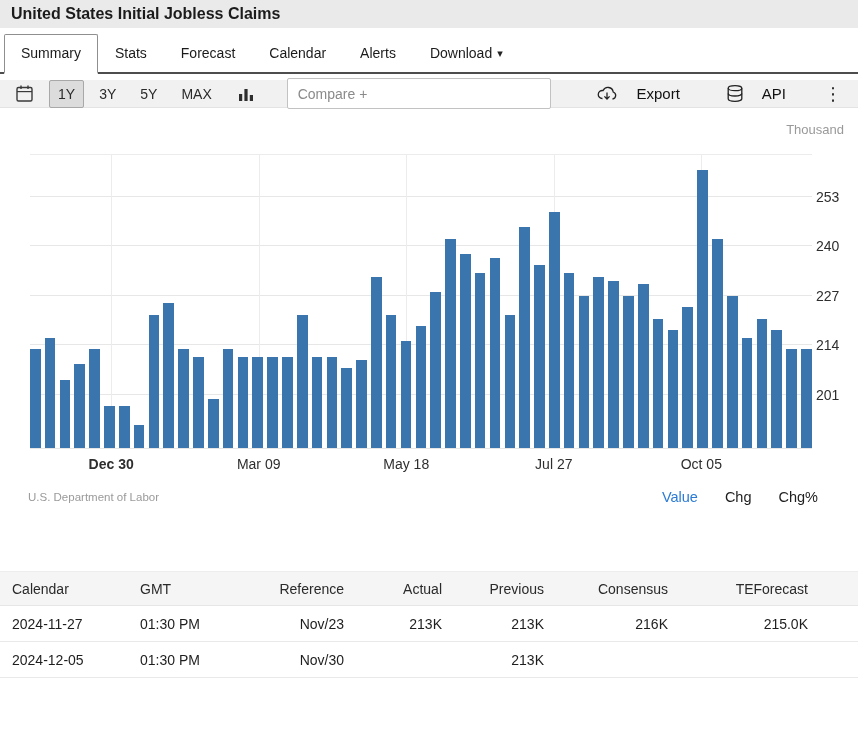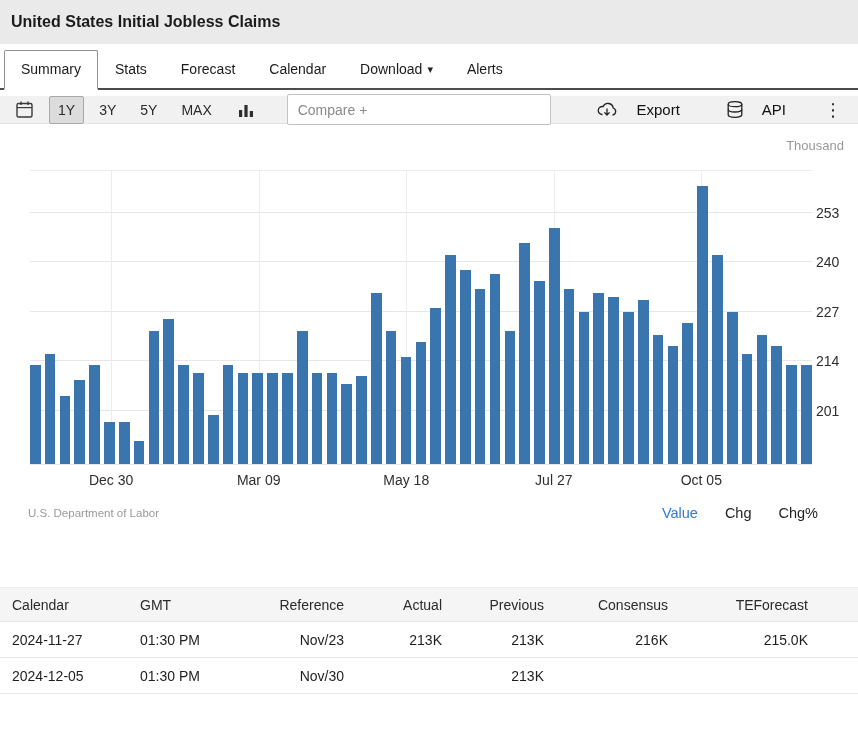--- a/index.html
+++ b/index.html
@@ -1,20 +1,20 @@
 <!DOCTYPE html>
 <html><head>
 <meta charset="utf-8">
 <style>
   * { box-sizing: border-box; margin: 0; padding: 0; }
   html, body { width: 858px; height: 730px; overflow: hidden; background: #fff;
     font-family: "Liberation Sans", sans-serif; color: #222; }
 
   
-  .titlebar { height: 44px; background: #eaeaea; display: flex; align-items: center; padding: 0 11px; }
+  .titlebar { height: 28px; background: #eaeaea; display: flex; align-items: center; padding: 0 11px; }
   .page-title { font-size: 16px; font-weight: bold; color: #1b1b1b; }
 
   
   .tabbar { display: flex; align-items: flex-end; border-bottom: 2px solid #4d4d4d; padding: 6px 4px 0 4px; background: #fff; }
   .tab { display: flex; align-items: center; gap: 5px; padding: 10px 16px 11px 16px; font-size: 14px; color: #1b1b1b; cursor: pointer; border: 1px solid transparent; border-bottom: none; }
   .tab.active { background: #fff; border: 1px solid #8f8f8f; border-bottom: 2px solid #fff; margin-bottom: -2px; border-radius: 2px 2px 0 0; }
   .tab .caret { font-size: 11px; color: #222; }
 
   
   .toolbar { margin-top: 6px; height: 28px; background: #f1f1f1; border-bottom: 1px solid #e3e3e3; display: flex; align-items: center; padding: 0 10px; }
@@ -71,25 +71,25 @@
       <div class="tab">
         <span class="tab-label">Stats</span>
       </div>
       <div class="tab">
         <span class="tab-label">Forecast</span>
       </div>
       <div class="tab">
         <span class="tab-label">Calendar</span>
       </div>
       <div class="tab">
+        <span class="tab-label">Alerts</span>
+      </div>
+      <div class="tab">
         <span class="tab-label">Download</span>
         <span class="caret">▾</span>
-      </div>
-      <div class="tab">
-        <span class="tab-label">Alerts</span>
       </div>
     </nav>
 
   <div class="toolbar">
     <button class="icon-btn">
       <svg width="21" height="21" viewBox="0 0 21 21">
         <rect x="3" y="4.5" width="15" height="13.5" rx="1.5" fill="none" stroke="#3a3a3a" stroke-width="1.4"></rect>
         <path d="M3 8.6 h15" stroke="#3a3a3a" stroke-width="1.2" fill="none"></path>
         <path d="M7 2.5 v3.5 M14 2.5 v3.5" stroke="#3a3a3a" stroke-width="1.4" fill="none"></path>
       </svg>
@@ -196,21 +196,21 @@
         <div class="y-label" style="bottom: 68.8312%;">240</div>
         <div class="gridline-h" style="bottom: 85.7143%;"></div>
         <div class="y-label" style="bottom: 85.7143%;">253</div>
         <div class="gridline-v" style="left: 10.3774%;"></div>
         <div class="gridline-v" style="left: 29.2453%;"></div>
         <div class="gridline-v" style="left: 48.1132%;"></div>
         <div class="gridline-v" style="left: 66.9811%;"></div>
         <div class="gridline-v" style="left: 85.8491%;"></div>
       </div>
     <div class="x-axis">
-        <div class="x-label" style="left: 10.3774%;">Dec 30</div>
+        <div class="x-label" style="left: 10.3774%; font-weight: bold;">Dec 30</div>
         <div class="x-label" style="left: 29.2453%;">Mar 09</div>
         <div class="x-label" style="left: 48.1132%;">May 18</div>
         <div class="x-label" style="left: 66.9811%;">Jul 27</div>
         <div class="x-label" style="left: 85.8491%;">Oct 05</div>
       </div>
     <div class="chart-footer">
       <span class="source">U.S. Department of Labor</span>
       <div class="modes">
           <span class="mode active" style="color: rgb(43, 123, 212);">Value</span>
           <span class="mode">Chg</span>

